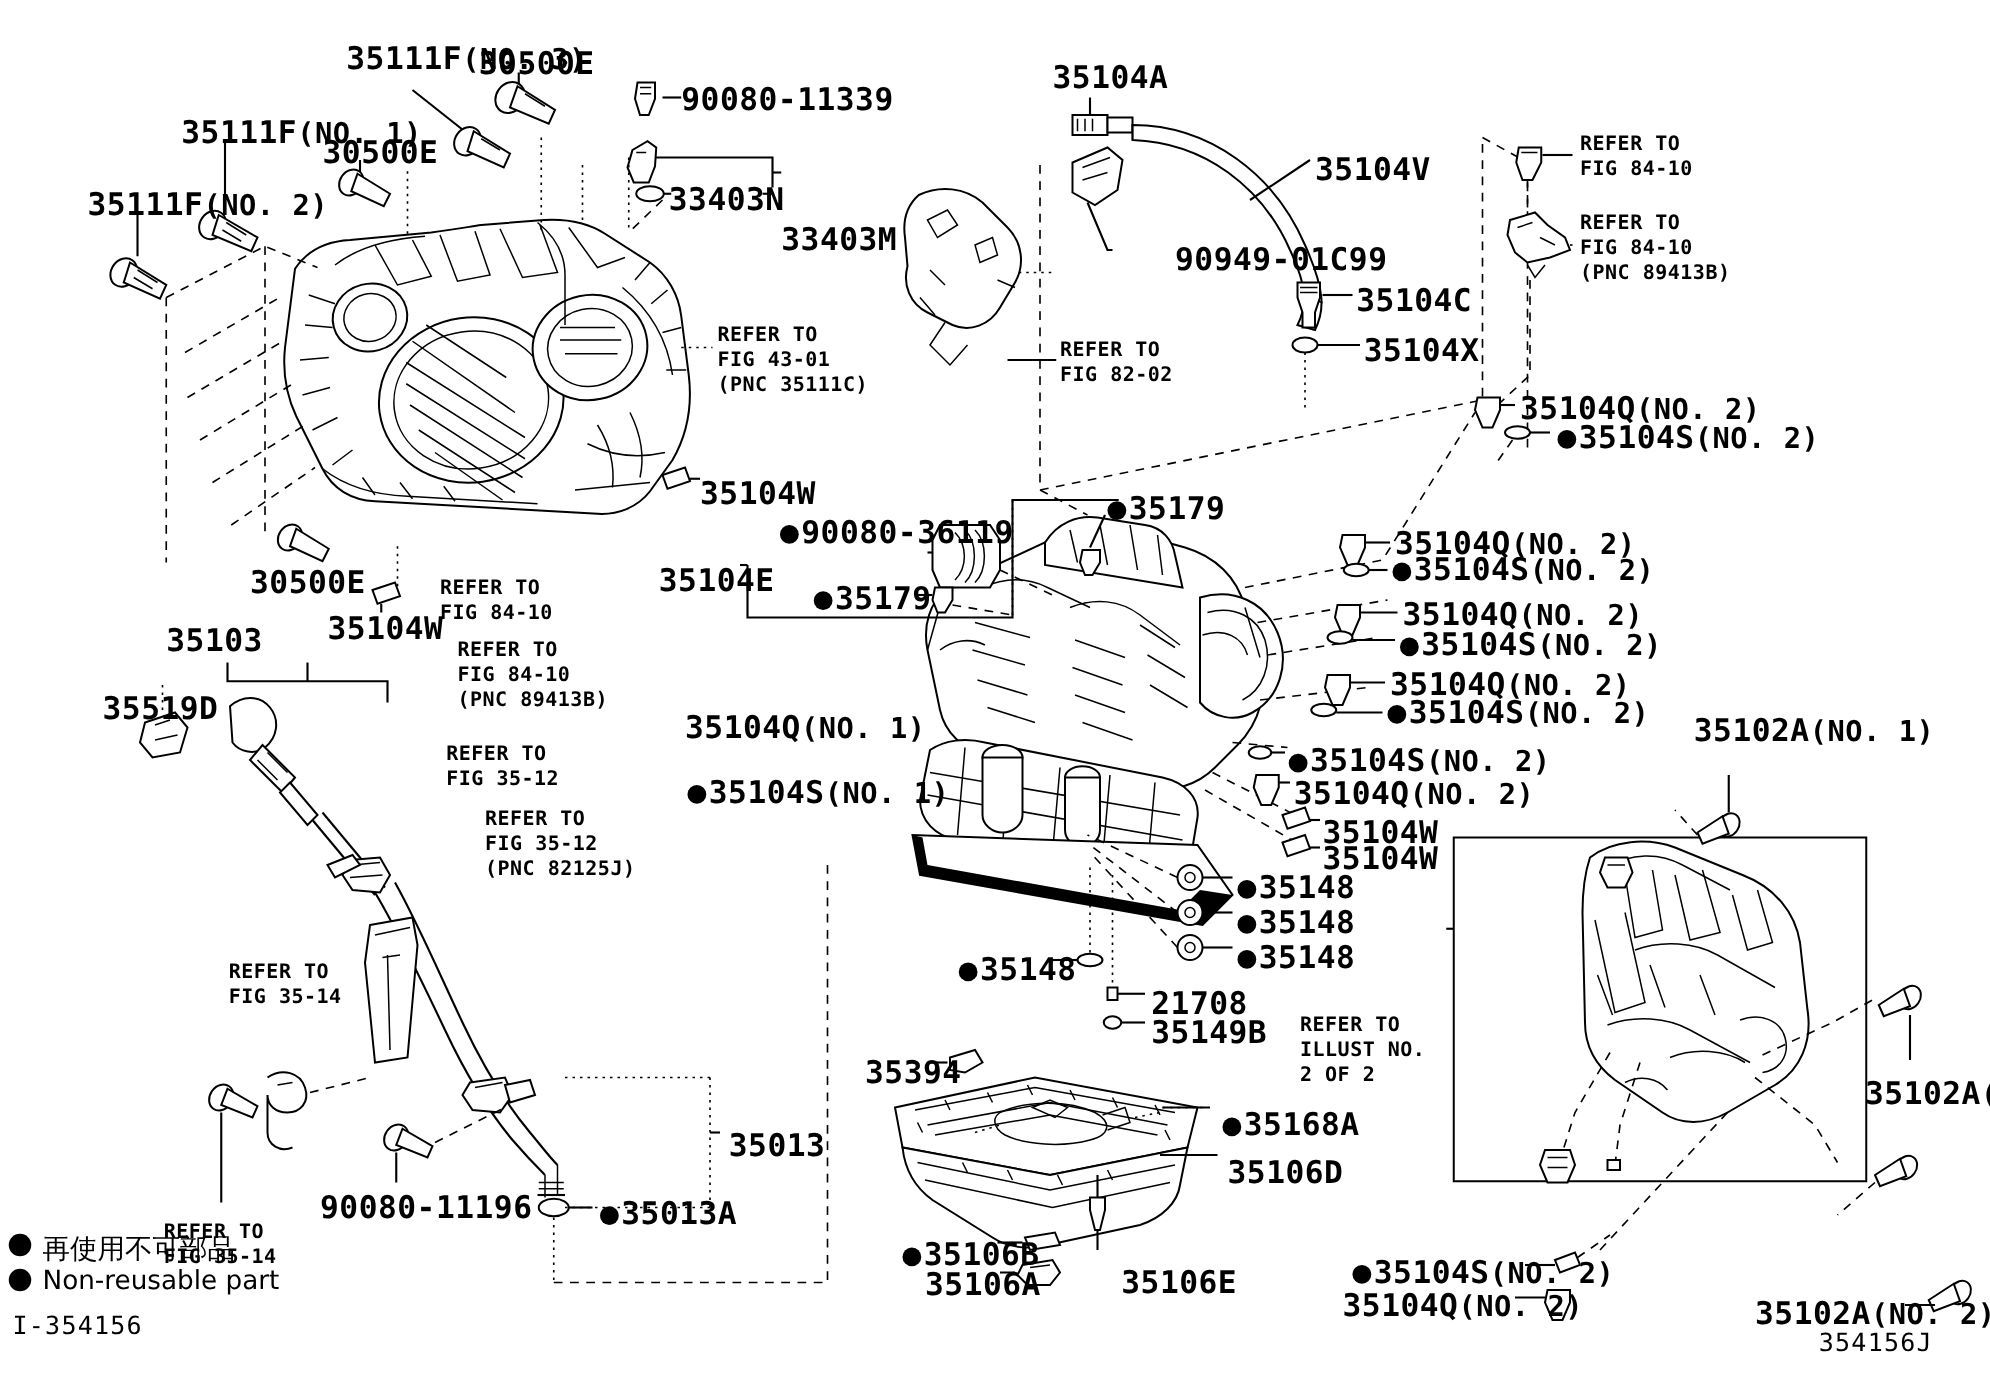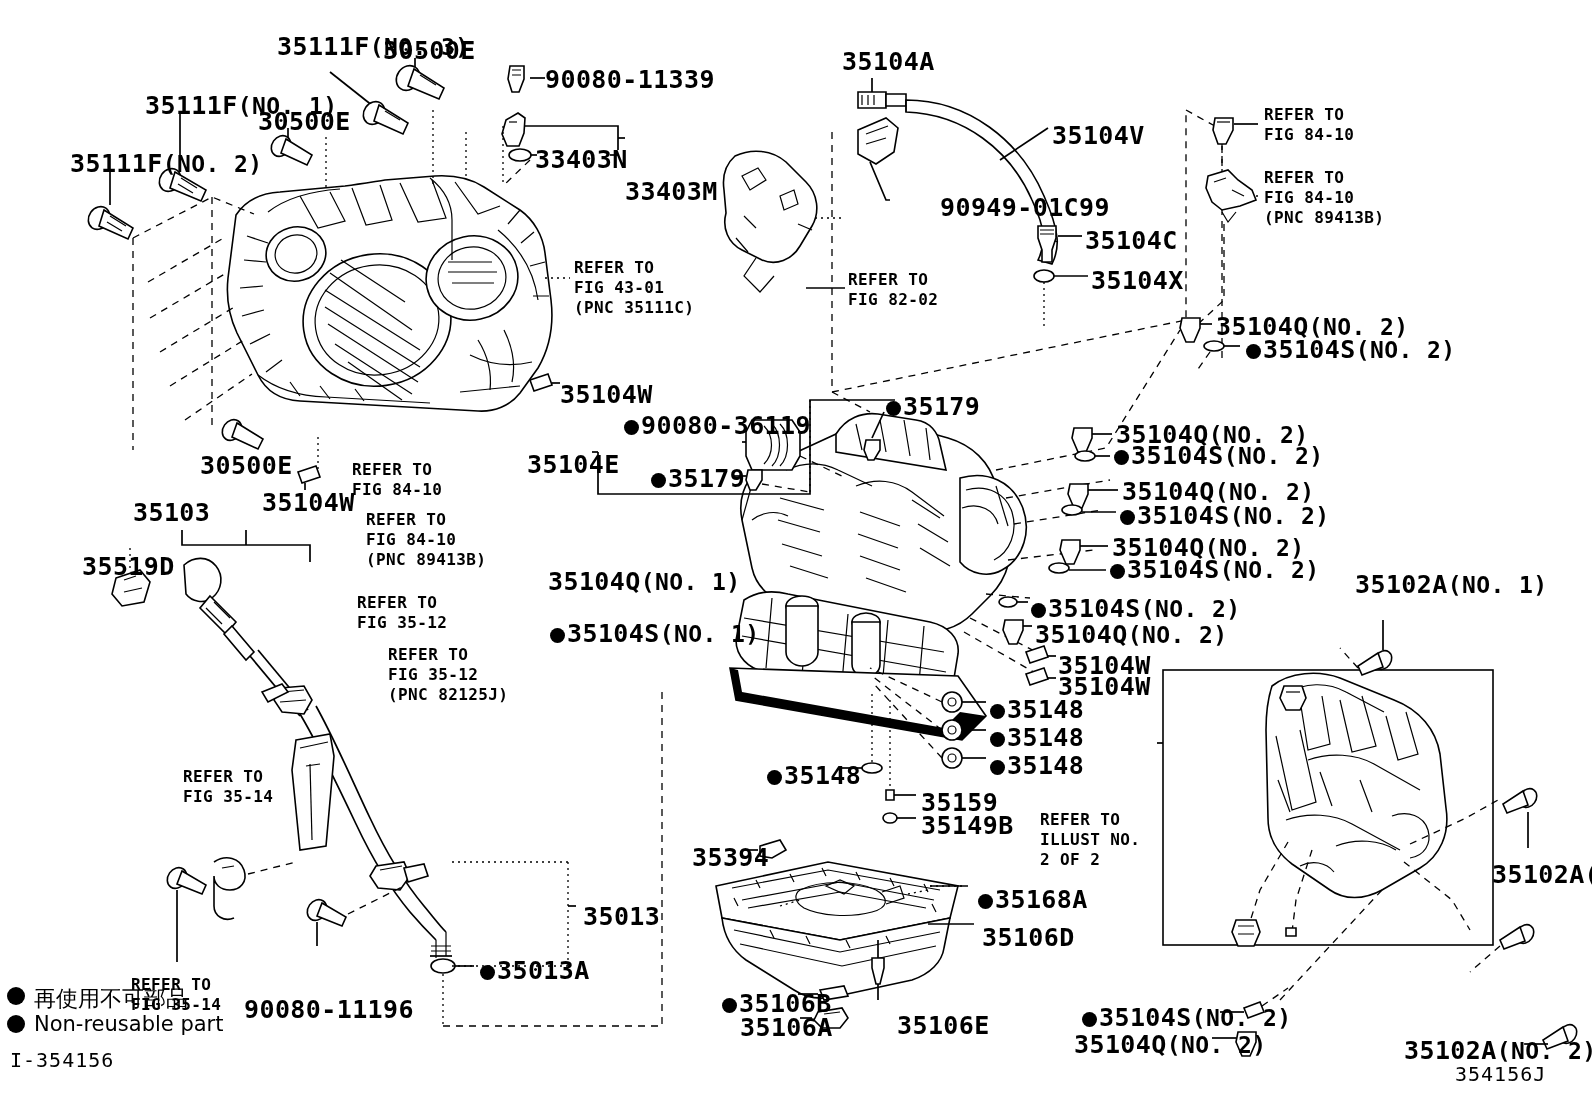--- a/index.html
+++ b/index.html
@@ -580,29 +580,29 @@
       <div class="lbl" style="left: 1112px; top: 534px;"><span class="pn">35104Q</span><span class="sub">(NO. 2)</span></div>
       <div class="lbl" style="left: 1110px; top: 556px;"><span class="dot"></span><span class="pn">35104S</span><span class="sub">(NO. 2)</span></div>
       <div class="lbl" style="left: 1031px; top: 595px;"><span class="dot"></span><span class="pn">35104S</span><span class="sub">(NO. 2)</span></div>
       <div class="lbl" style="left: 1035px; top: 621px;"><span class="pn">35104Q</span><span class="sub">(NO. 2)</span></div>
       <div class="lbl" style="left: 1058px; top: 652px;"><span class="pn">35104W</span></div>
       <div class="lbl" style="left: 1058px; top: 673px;"><span class="pn">35104W</span></div>
       <div class="lbl" style="left: 990px; top: 696px;"><span class="dot"></span><span class="pn">35148</span></div>
       <div class="lbl" style="left: 990px; top: 724px;"><span class="dot"></span><span class="pn">35148</span></div>
       <div class="lbl" style="left: 990px; top: 752px;"><span class="dot"></span><span class="pn">35148</span></div>
       <div class="lbl" style="left: 767px; top: 762px;"><span class="dot"></span><span class="pn">35148</span></div>
-      <div class="lbl" style="left: 921px; top: 789px;"><span class="pn">35159</span></div>
+      <div class="lbl" style="left: 921px; top: 789px;"><span class="pn">21708</span></div>
       <div class="lbl" style="left: 921px; top: 812px;"><span class="pn">35149B</span></div>
       <div class="lbl" style="left: 692px; top: 844px;"><span class="pn">35394</span></div>
       <div class="lbl" style="left: 978px; top: 886px;"><span class="dot"></span><span class="pn">35168A</span></div>
       <div class="lbl" style="left: 982px; top: 924px;"><span class="pn">35106D</span></div>
       <div class="lbl" style="left: 722px; top: 990px;"><span class="dot"></span><span class="pn">35106B</span></div>
       <div class="lbl" style="left: 740px; top: 1014px;"><span class="pn">35106A</span></div>
       <div class="lbl" style="left: 897px; top: 1012px;"><span class="pn">35106E</span></div>
-      <div class="lbl" style="left: 244px; top: 952px; margin-top: 44px;"><span class="pn">90080-11196</span></div>
+      <div class="lbl" style="left: 256px; top: 952px;"><span class="pn">90080-11196</span></div>
       <div class="lbl" style="left: 583px; top: 903px;"><span class="pn">35013</span></div>
       <div class="lbl" style="left: 480px; top: 957px; text-align: center;"><span class="dot"></span><span class="pn">35013A</span></div>
       <div class="lbl" style="left: 1355px; top: 571px;"><span class="pn">35102A</span><span class="sub">(NO. 1)</span></div>
       <div class="lbl" style="left: 1492px; top: 861px;"><span class="pn">35102A</span><span class="sub">(NO. 1)</span></div>
       <div class="lbl" style="left: 1404px; top: 1037px;"><span class="pn">35102A</span><span class="sub">(NO. 2)</span></div>
       <div class="lbl" style="left: 1082px; top: 1004px;"><span class="dot"></span><span class="pn">35104S</span><span class="sub">(NO. 2)</span></div>
       <div class="lbl" style="left: 1074px; top: 1031px;"><span class="pn">35104Q</span><span class="sub">(NO. 2)</span></div>
     </div>
   <div id="refer-layer">
       <div class="lbl refer" style="left: 574px; top: 258px;"><div>REFER TO</div><div>FIG 43-01</div><div>(PNC 35111C)</div></div>

